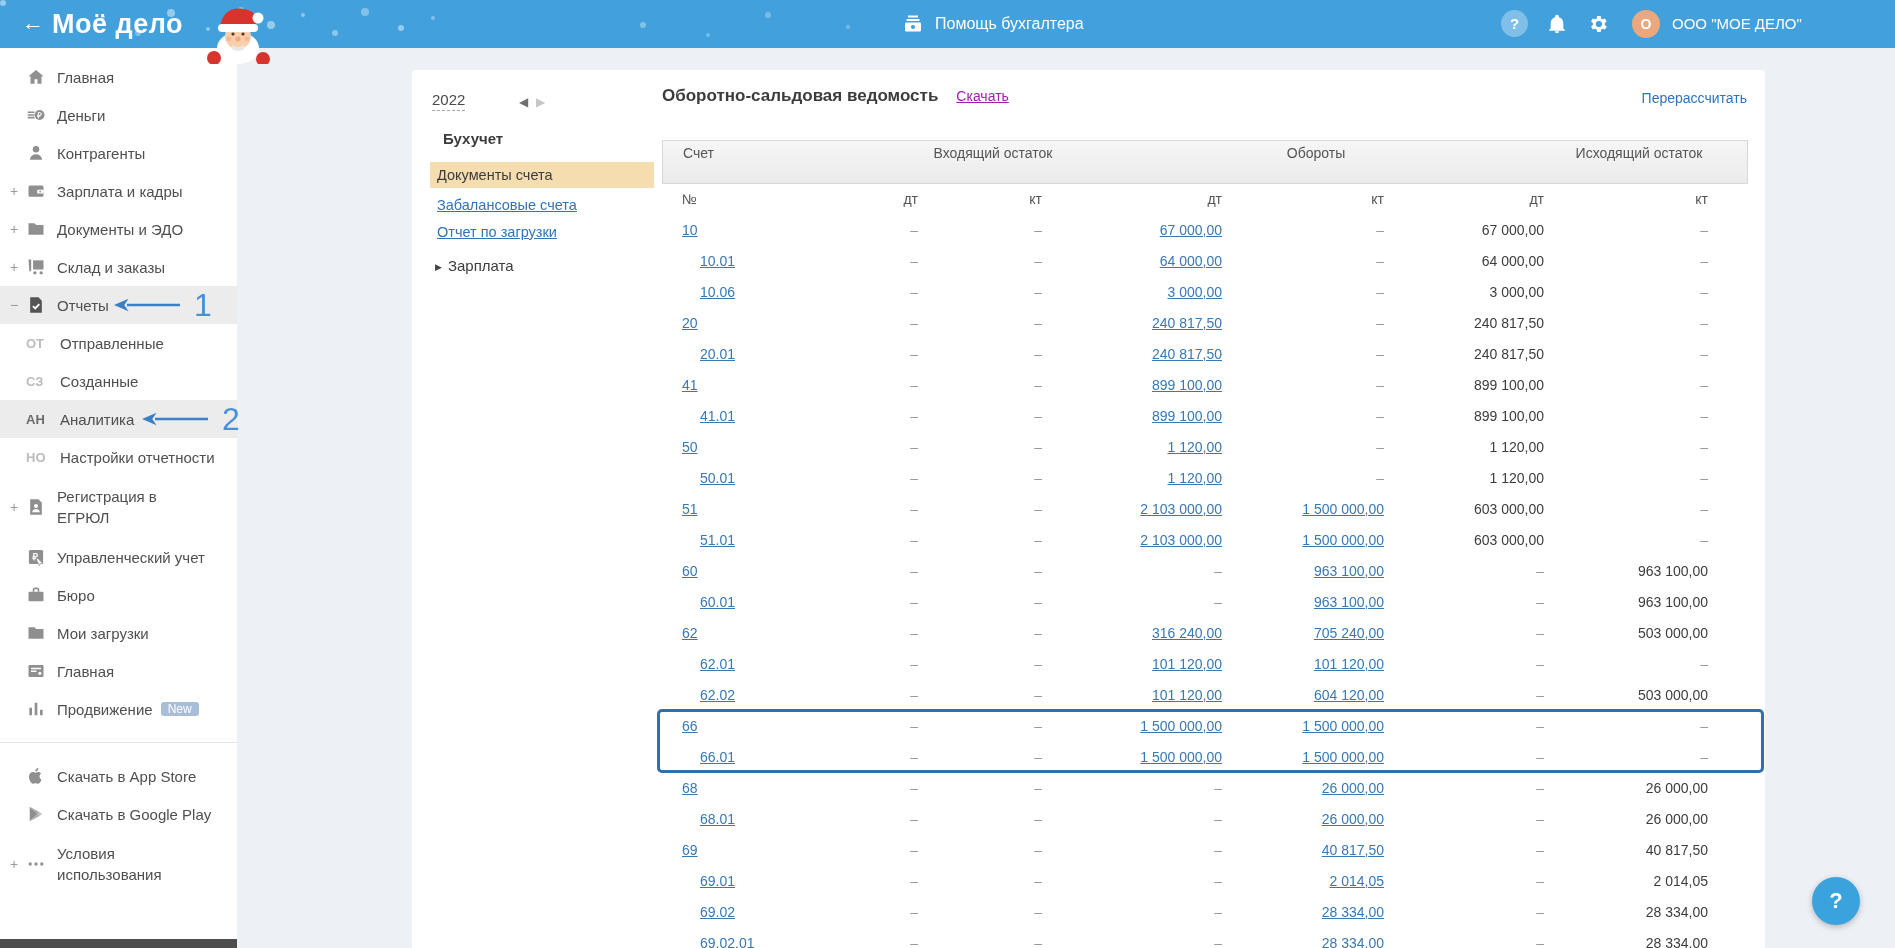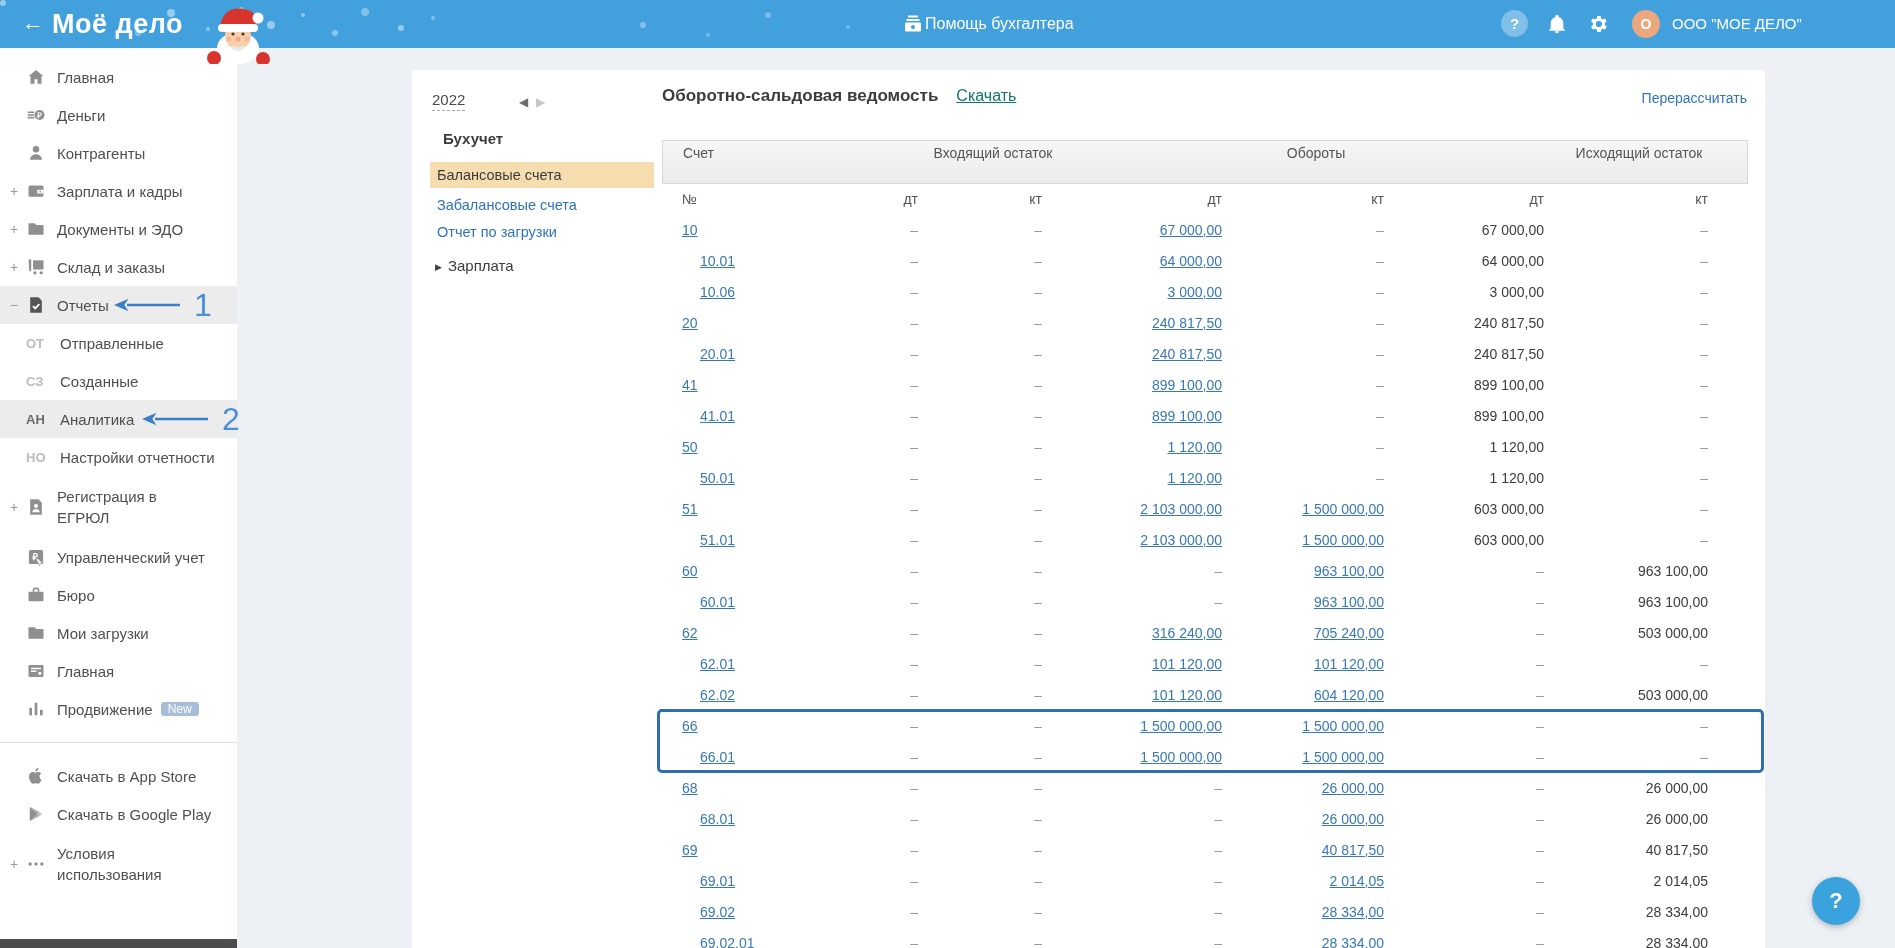--- a/index.html
+++ b/index.html
@@ -14,21 +14,21 @@
   .snow{position:absolute;left:0;top:0;width:6px;height:6px;border-radius:50%;background:rgba(255,255,255,.45);
         box-shadow:100px 14px 0 -1px rgba(255,255,255,.4),135px 30px 0 0 rgba(255,255,255,.35),
         168px 10px 0 1px rgba(255,255,255,.45),205px 26px 0 -1px rgba(255,255,255,.4),
         238px 7px 0 0 rgba(255,255,255,.35),268px 22px 0 1px rgba(255,255,255,.45),
         300px 12px 0 -1px rgba(255,255,255,.4),332px 30px 0 0 rgba(255,255,255,.4),
         362px 9px 0 1px rgba(255,255,255,.35),398px 25px 0 0 rgba(255,255,255,.45),
         430px 15px 0 -1px rgba(255,255,255,.35),640px 22px 0 0 rgba(255,255,255,.35),
         705px 32px 0 -1px rgba(255,255,255,.3),765px 12px 0 0 rgba(255,255,255,.3),
         845px 24px 0 -1px rgba(255,255,255,.3);}
   .santa{position:absolute;left:196px;top:2px;z-index:31;}
-  .help-acct{position:absolute;left:901px;top:0;height:48px;display:flex;align-items:center;gap:0;color:#fff;font-size:16px;cursor:pointer;}
+  .help-acct{position:absolute;left:901px;top:0;height:48px;display:flex;align-items:center;gap:10px;color:#fff;font-size:16px;cursor:pointer;}
   .hdr-ico{position:absolute;top:13px;width:22px;height:22px;cursor:pointer;}
   .q-circle{position:absolute;left:1501px;top:10px;width:27px;height:27px;border-radius:50%;background:rgba(255,255,255,.33);
             color:#fff;font-weight:bold;font-size:15px;text-align:center;line-height:27px;cursor:pointer;}
   .avatar{position:absolute;left:1632px;top:10px;width:28px;height:28px;border-radius:50%;background:#eba77d;
           color:#fff;font-weight:bold;font-size:14px;text-align:center;line-height:28px;cursor:pointer;}
   .company{position:absolute;left:1672px;top:0;height:48px;line-height:48px;color:#fff;font-size:15px;cursor:pointer;}
 
   
   .sidebar{position:absolute;left:0;top:48px;width:237px;height:900px;background:#fff;padding-top:10px;z-index:20;}
   .side-item{position:relative;display:flex;align-items:center;height:38px;padding-left:26px;color:#4f4f4f;font-size:15px;cursor:pointer;}
@@ -53,28 +53,28 @@
 
   
   .panel{position:absolute;left:412px;top:70px;width:1353px;height:878px;background:#fff;border-radius:4px 4px 0 0;z-index:10;}
 
   .year{position:absolute;left:432px;top:91px;font-size:15px;color:#4a4a4a;border-bottom:1px dashed #a7a7a7;padding-bottom:2px;cursor:pointer;z-index:11;}
   .nav-prev{position:absolute;left:519px;top:95px;font-size:12px;color:#6e6e6e;cursor:pointer;z-index:11;}
   .nav-next{position:absolute;left:536px;top:95px;font-size:12px;color:#c6c6c6;cursor:pointer;z-index:11;}
 
   .buh-title{position:absolute;left:443px;top:130px;font-size:15px;font-weight:bold;color:#3c3c3c;z-index:11;}
   .report-nav{position:absolute;left:430px;top:162px;width:224px;z-index:11;font-size:14.5px;}
-  .rnav-item{display:block;margin:0 0 11px 0;color:#2f74b8;cursor:pointer;padding-left:7px;}
+  .rnav-item{display:block;margin:0 0 11px 0;color:#2f74b8;text-decoration:underline;cursor:pointer;padding-left:7px;}
   .rnav-item.active{background:#f5ddb0;color:#3c3c3c;text-decoration:none;padding:5px 7px;margin-bottom:9px;cursor:default;}
   .salary-group{position:absolute;left:435px;top:257px;font-size:15px;color:#3c3c3c;cursor:pointer;z-index:11;}
   .salary-group .tri{font-size:9px;color:#444;margin-right:6px;vertical-align:1px;}
 
   .report-head{position:absolute;left:662px;top:86px;display:flex;align-items:baseline;z-index:11;}
   .report-title{font-size:17px;font-weight:bold;color:#3c3c3c;}
-  .dl-link{margin-left:18px;font-size:16px;color:#0f766e;text-decoration:underline;cursor:pointer;}
+  .dl-link{margin-left:18px;font-size:14px;color:#a21caf;text-decoration:underline;cursor:pointer;}
   .recalc-link{position:absolute;right:148px;top:90px;font-size:14px;color:#2f74b8;cursor:pointer;z-index:11;}
 
   
   .osv{position:absolute;left:662px;top:140px;width:1086px;z-index:11;}
   .thead{position:relative;height:44px;background:linear-gradient(#f6f6f6,#ebebeb);border:1px solid #d8d8d8;}
   .gh{position:absolute;top:0;line-height:24px;font-size:14px;color:#555;white-space:nowrap;}
   .gh.c{transform:translateX(-50%);}
   .tsub{display:flex;height:30px;align-items:center;font-size:14px;color:#555;}
   .trow{display:flex;height:31px;align-items:center;font-size:14px;}
   .c0{width:110px;padding-left:20px;}
@@ -334,21 +334,21 @@
   <div class="taskbar-strip"></div>
 
   <div class="panel"></div>
 
   <span class="year">2022</span>
   <span class="nav-prev">◀</span>
   <span class="nav-next">▶</span>
 
   <div class="buh-title">Бухучет</div>
   <div class="report-nav">
-      <span class="rnav-item active">Балансовые счета</span>
+      <span class="rnav-item active">Документы счета</span>
       <span class="rnav-item">Забалансовые счета</span>
       <span class="rnav-item">Отчет по загрузки</span>
     </div>
   <div class="salary-group">
     <span class="tri">▶</span><span>Зарплата</span>
   </div>
 
   <div class="report-head">
     <span class="report-title">Оборотно-сальдовая ведомость</span>
     <span class="dl-link">Скачать</span>

